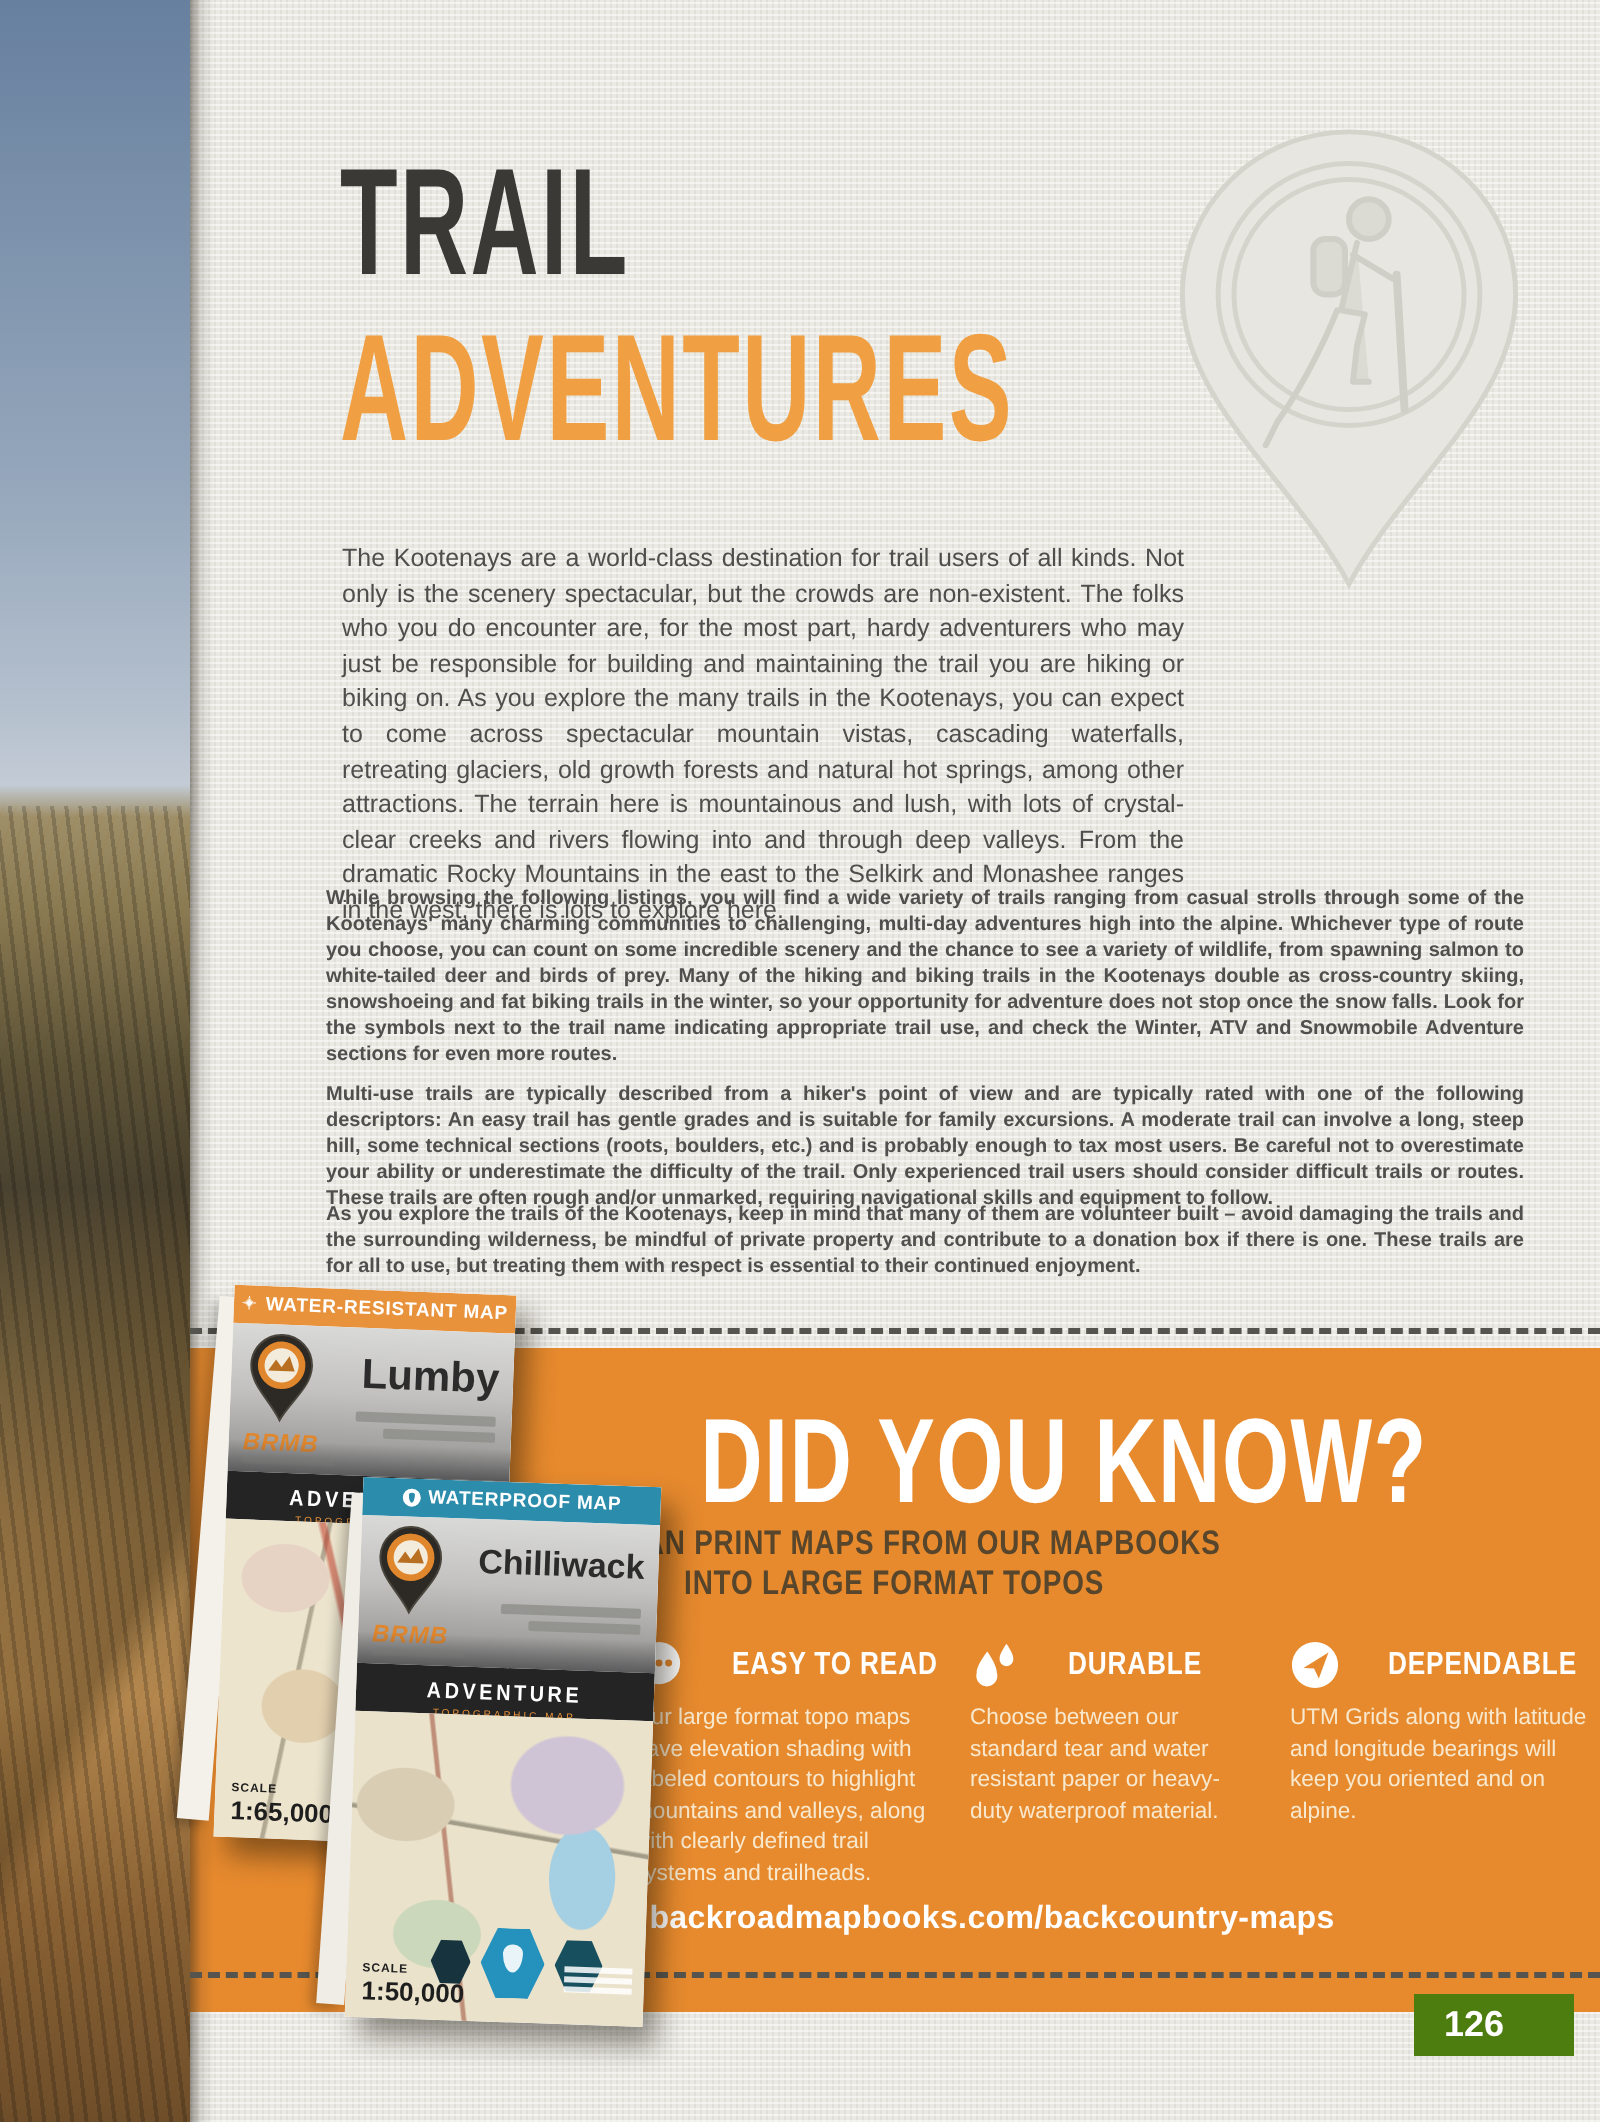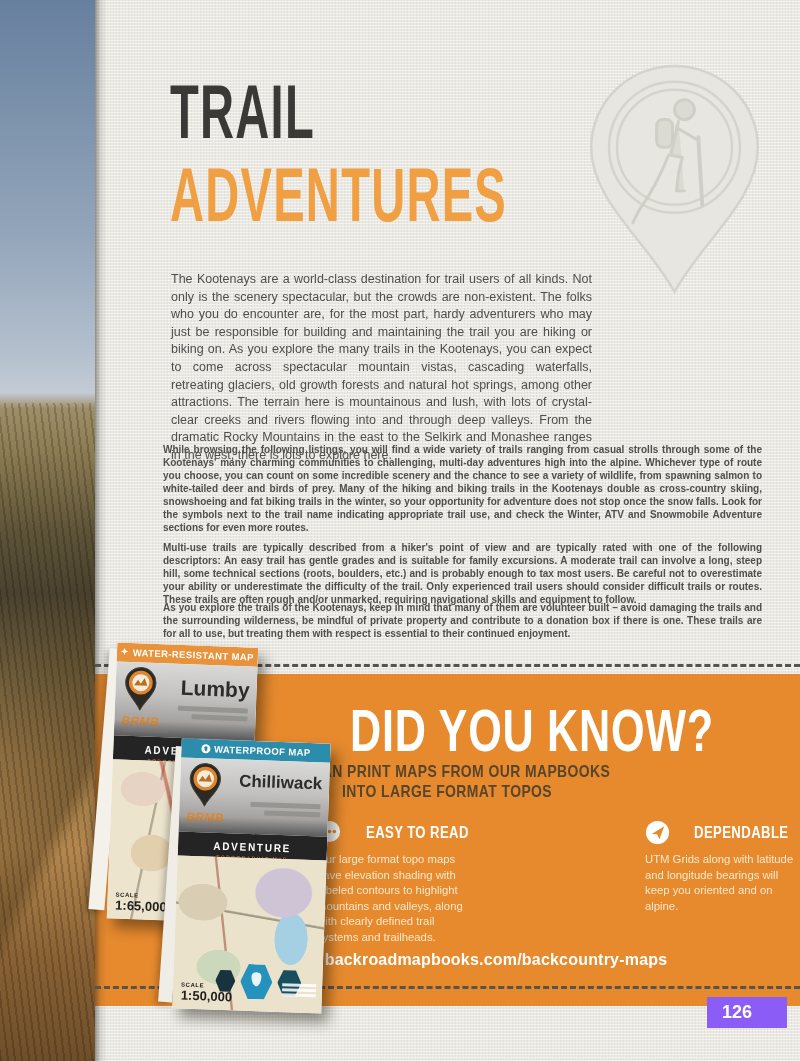--- a/index.html
+++ b/index.html
@@ -77,21 +77,21 @@
     transform:scaleX(.82); transform-origin:left center; letter-spacing:.5px; }
   .feature-body { color:#f8e8cd; font-size:11.3px; line-height:15.5px; }
   .ficon { width:25px; height:25px; flex:0 0 auto; }
 
   .urlrow { position:absolute; left:0; right:0; top:272px; display:flex; justify-content:center;
     align-items:center; gap:9px; }
   .url-text { color:#fff; font-weight:bold; font-size:16px; letter-spacing:.2px; }
 
   
   .pagenum { position:absolute; left:707px; top:997px; width:80px; height:31px; z-index:6;
-    background:#8b5cf6; color:#fff; font-weight:bold; font-size:18px;
+    background:#4d7c0f; color:#fff; font-weight:bold; font-size:18px;
     display:flex; align-items:center; padding-left:15px; }
 
   
   .mapcard { position:absolute; z-index:5; box-shadow:7px 9px 14px rgba(20,15,5,.45); background:#fff; }
   .mapcard .inner { position:absolute; inset:0 0 0 0; display:flex; flex-direction:column; overflow:hidden; }
   .card-lumby { left:112px; top:645px; width:141px; height:276px; transform:rotate(2.2deg); }
   .card-lumby::before { content:""; position:absolute; left:-13px; top:6px; width:16px; height:262px;
     background:#f3f1ea; transform:rotate(2.5deg); box-shadow:-3px 3px 6px rgba(0,0,0,.25); }
   .card-chill { left:177px; top:741px; width:149px; height:270px; transform:rotate(2deg); }
   .card-chill::before { content:""; position:absolute; left:-10px; top:8px; width:14px; height:256px;
@@ -215,20 +215,30 @@
               <circle cx="13" cy="12" r="1.8" fill="#e78a2e"></circle>
               <circle cx="18" cy="12" r="1.8" fill="#e78a2e"></circle>
             </svg>
           </span>
           <span class="feature-title">EASY TO READ</span>
         </div>
         <div class="feature-body">Our large format topo maps have elevation shading with labeled contours to highlight mountains and valleys, along with clearly defined trail systems and trailheads.</div>
       </div>
 
       <div class="feature">
+        <div class="feature-head">
+          <span class="ficon">
+            <svg viewBox="0 0 26 26" width="25" height="25">
+              <path d="M9 6 C9 6 14 13 14 17 A5.5 5.5 0 1 1 3.5 17 C3.5 13 9 6 9 6 Z" fill="#fff"></path>
+              <path d="M19 2 C19 2 22.5 7 22.5 9.4 A3.6 3.6 0 1 1 15.4 9.4 C15.4 7 19 2 19 2 Z" fill="#fff"></path>
+            </svg>
+          </span>
+          <span class="feature-title">DURABLE</span>
+        </div>
+        <div class="feature-body">Choose between our standard tear and water resistant paper or heavy-duty waterproof material.</div>
       </div>
 
       <div class="feature">
         <div class="feature-head">
           <span class="ficon">
             <svg viewBox="0 0 26 26" width="25" height="25">
               <circle cx="13" cy="13" r="12" fill="#fff"></circle>
               <path d="M7 14.5 L20 6.5 L15 20 L12.5 14.8 Z" fill="#e78a2e"></path>
               <path d="M12.5 14.8 L20 6.5 L14 13.2 Z" fill="#c46f1e"></path>
             </svg>

